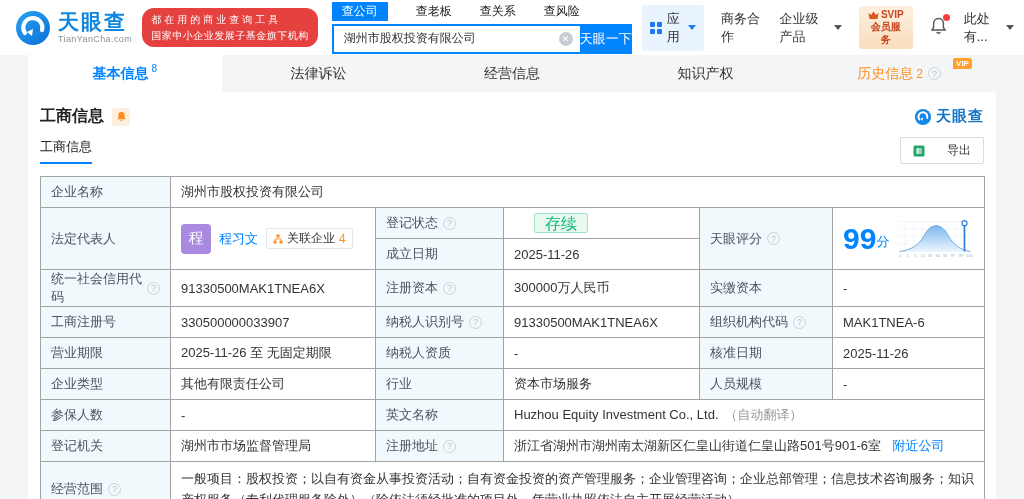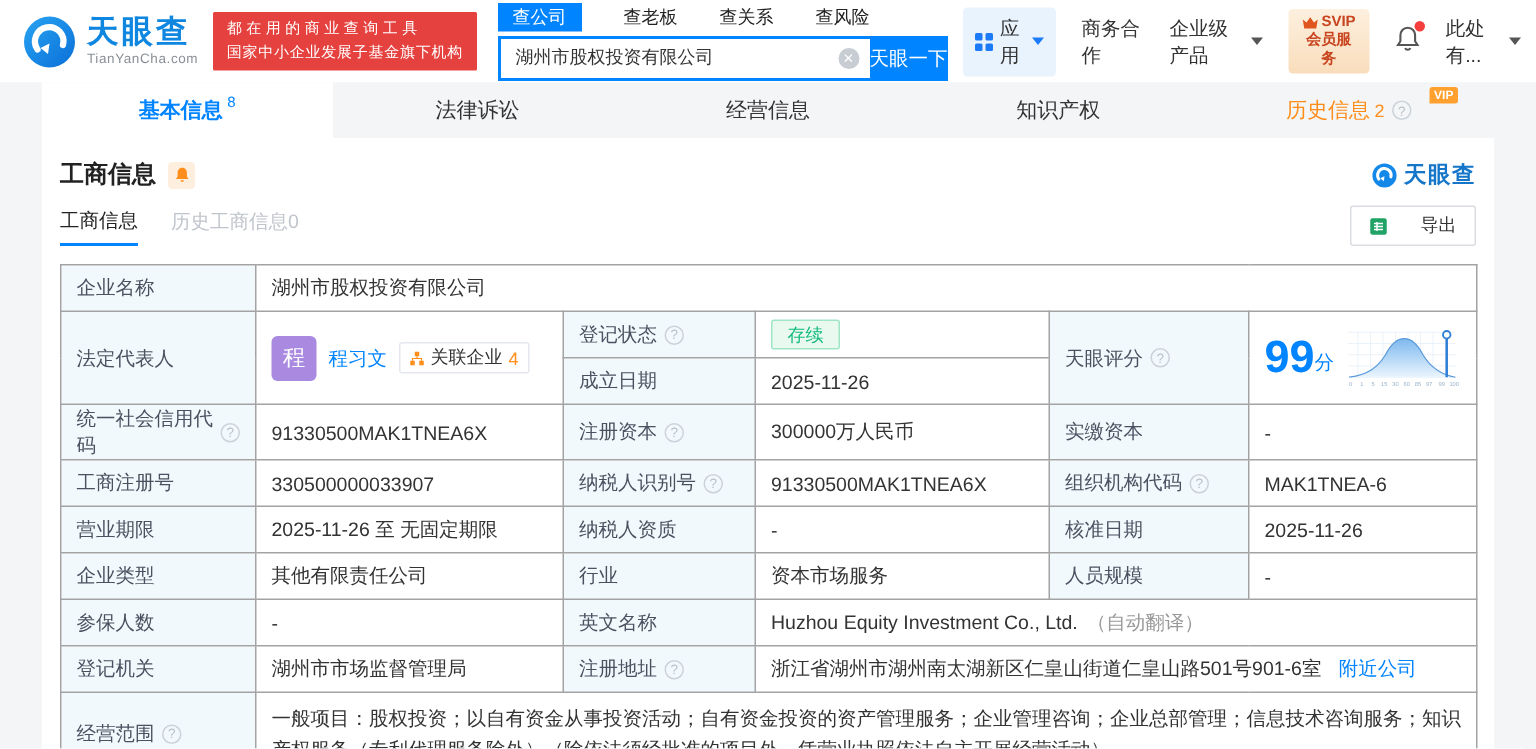--- a/index.html
+++ b/index.html
@@ -5,21 +5,21 @@
   * { margin:0; padding:0; box-sizing:border-box; }
   html,body { width:1024px; height:499px; overflow:hidden; }
   body { font-family:"Liberation Sans","DejaVu Sans",sans-serif; background:#f4f5f7; color:#333; }
 
   
   .hdr { height:55px; background:#fff; display:flex; align-items:center; padding:0 10px 0 14px; gap:10px; }
   .logo { display:flex; align-items:center; gap:6px; cursor:pointer; }
   .logo-txt { display:flex; flex-direction:column; line-height:1; }
   .logo-name { font-size:21px; font-weight:bold; color:#0f86e0; letter-spacing:2px; }
   .logo-dom { font-size:9px; color:#8a9097; margin-top:3px; letter-spacing:.4px; }
-  .banner { background:#e5413e; color:#fff; font-size:10px; padding:4px 9px; border-radius:1px; line-height:1.55; white-space:nowrap; }
+  .banner { background:#e5413e; color:#fff; font-size:10px; padding:4px 9px; border-radius:12px; line-height:1.55; white-space:nowrap; }
   .banner .l1 { letter-spacing:3px; }
   .banner .l2 { letter-spacing:.5px; }
 
   .search { margin-left:4px; }
   .stabs { display:flex; align-items:center; gap:28px; font-size:12px; margin-bottom:3px; }
   .stab { color:#222; cursor:pointer; padding:1px 0; }
   .stab.on { background:#0084ff; color:#fff; padding:1px 10px; }
   .sbox { display:flex; height:30px; }
   .sinput-wrap { position:relative; }
   .sinput { width:248px; height:30px; border:2px solid #0084ff; border-right:none; font-size:12px; color:#333; padding:0 26px 0 10px; outline:none; font-family:inherit; }
@@ -67,21 +67,21 @@
   .info td.scope { height:52px; line-height:1.65; padding:6px 10px; }
   .lblin { display:flex; align-items:center; }
   .link { color:#0084ff; cursor:pointer; }
   .gray { color:#999; margin-left:6px; }
 
   .rep { display:flex; align-items:center; gap:8px; }
   .avatar { width:30px; height:30px; border-radius:4px; background:#a98ae0; color:#fff; font-size:15px; display:flex; align-items:center; justify-content:center; cursor:pointer; flex:none; }
   .rel-badge { display:inline-flex; align-items:center; gap:4px; border:1px solid #e4e7ed; border-radius:2px; padding:1px 6px; font-size:12px; color:#333; cursor:pointer; white-space:nowrap; }
   .rel-badge .cnt { color:#ff8d1a; }
 
-  .status-badge { display:inline-block; background:#e9f9f0; border:1px solid #9fe6c6; color:#12bb7f; font-size:12px; padding:0 10px; height:20px; line-height:19px; border-radius:2px; }
+  .status-badge { display:inline-block; background:#e9f9f0; border:1px solid #9fe6c6; color:#12bb7f; font-size:16px; padding:0 10px; height:20px; line-height:19px; border-radius:2px;margin-left:20px; }
 
   .score-cell { display:flex; align-items:center; gap:8px; padding:2px 0; }
   .score-num { font-size:30px; font-weight:bold; color:#0084ff; line-height:1; }
   .score-unit { font-size:13px; color:#0084ff; align-self:flex-end; margin-bottom:3px; }
 </style>
 </head>
 <body>
 
 <div class="hdr">
   <div class="logo">
@@ -200,21 +200,20 @@
         <circle cx="19" cy="19" r="17" fill="#1488e8"></circle>
         <path d="M11 24 A 9.5 9.5 0 1 1 28 21" stroke="#fff" stroke-width="4.2" fill="none" stroke-linecap="round"></path>
         <path d="M13 23 l6 -3 l-1 7 z" fill="#fff"></path>
       </svg>
       <span class="wm-txt">天眼查</span>
     </span>
   </div>
 
   <div class="subrow">
     <span class="subtab on">工商信息</span>
-    <span class="subtab off">历史工商信息0</span>
     <button class="export">
       <svg width="12" height="12" viewBox="0 0 12 12">
         <rect x="0.5" y="0.5" width="11" height="11" rx="1.5" fill="#21a366"></rect>
         <path d="M3 4 h6 M3 6 h6 M3 8 h6 M5 3 v6" stroke="#fff" stroke-width="1"></path>
       </svg>
       <span>导出</span>
     </button>
   </div>
 
   <table class="info">

